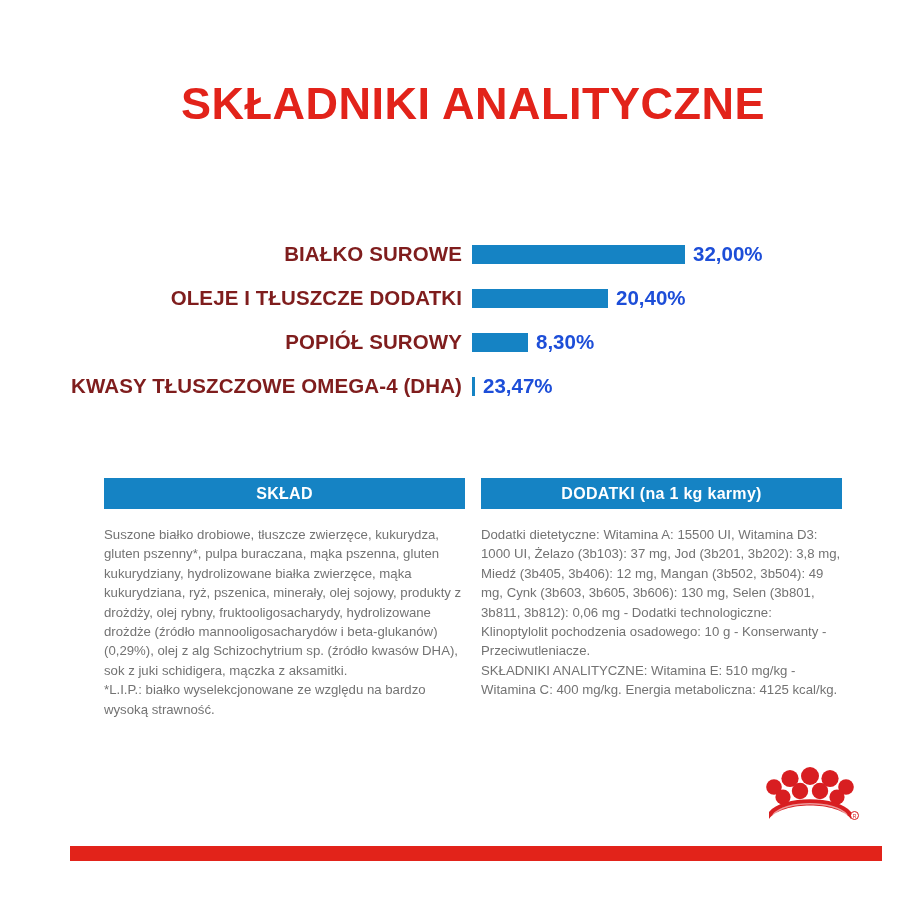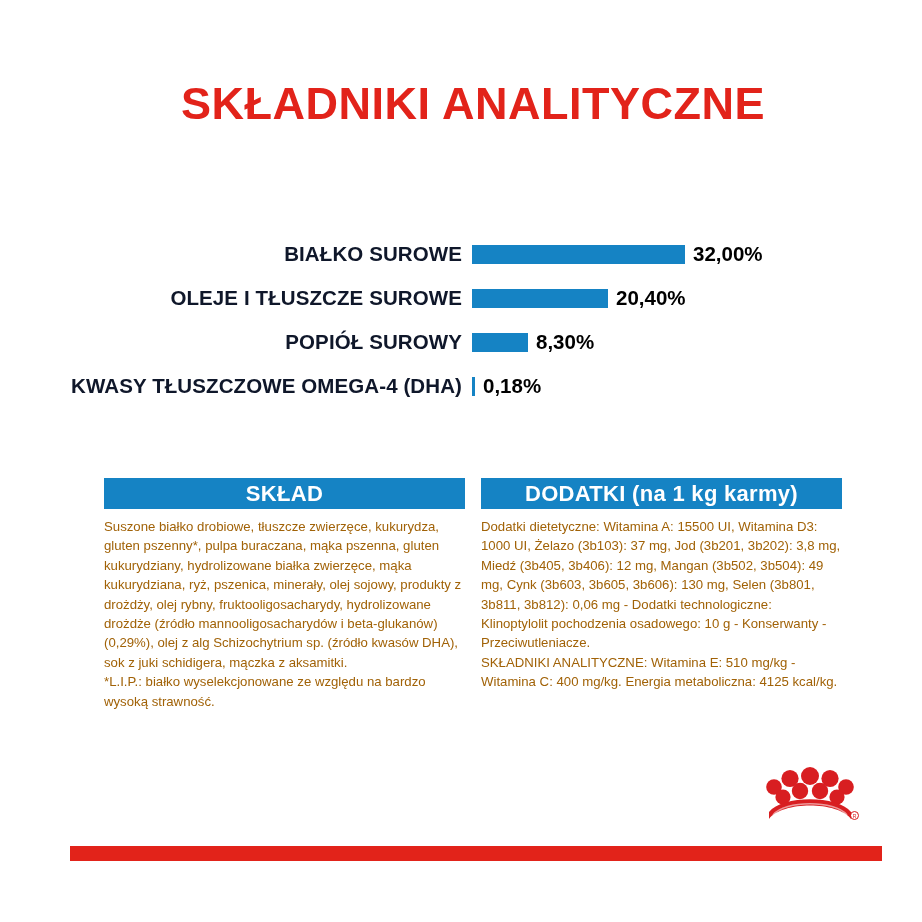--- a/index.html
+++ b/index.html
@@ -49,21 +49,21 @@
   .chart-row {
     display: flex;
     align-items: center;
     height: 44px;
   }
   .chart-label {
     width: 460px;
     text-align: right;
     padding-right: 10px;
     box-sizing: border-box;
-    color: #0f172a;
+    color: #7f1d1d;
     font-size: 20.5px;
     font-weight: bold;
     letter-spacing: 0.1px;
     white-space: nowrap;
     font-family: "Liberation Sans", sans-serif;
   }
   .chart-barwrap {
     flex: 1;
     display: flex;
     align-items: center;
@@ -71,21 +71,21 @@
   }
   .chart-bar {
     height: 19px;
     background: #1583C4;
     flex: none;
   }
   .chart-bar.thin {
     width: 3px;
   }
   .chart-value {
-    color: #000000;
+    color: #1d4ed8;
     font-size: 20.5px;
     font-weight: bold;
     padding-left: 8px;
     white-space: nowrap;
     font-family: "Liberation Sans", sans-serif;
   }
 
   
   .panels {
     position: absolute;
@@ -97,30 +97,30 @@
   }
   .panel {
     width: 361px;
   }
   .panel-header {
     background: #1583C4;
     color: #ffffff;
     height: 31px;
     line-height: 31px;
     text-align: center;
-    font-size: 22px;
+    font-size: 16px;
     font-weight: bold;
     letter-spacing: 0.3px;
     font-family: "Liberation Sans", sans-serif;
     white-space: nowrap;
     overflow: hidden;
   }
   .panel-body {
-    padding-top: 8px;
-    color: #a16207;
+    padding-top: 16px;
+    color: #737373;
     font-size: 13.2px;
     line-height: 19.4px;
     font-family: "Liberation Sans", sans-serif;
     white-space: pre-line;
   }
 
   
   .logo {
     position: absolute;
     left: 748px;
@@ -151,41 +151,41 @@
 
     <div class="chart-row">
       <div class="chart-label">BIAŁKO SUROWE</div>
       <div class="chart-barwrap">
         <div class="chart-bar" style="width:213px"></div>
         <div class="chart-value">32,00%</div>
       </div>
     </div>
 
     <div class="chart-row">
-      <div class="chart-label">OLEJE I TŁUSZCZE SUROWE</div>
+      <div class="chart-label">OLEJE I TŁUSZCZE DODATKI</div>
       <div class="chart-barwrap">
         <div class="chart-bar" style="width:136px"></div>
         <div class="chart-value">20,40%</div>
       </div>
     </div>
 
     <div class="chart-row">
       <div class="chart-label">POPIÓŁ SUROWY</div>
       <div class="chart-barwrap">
         <div class="chart-bar" style="width:56px"></div>
         <div class="chart-value">8,30%</div>
       </div>
     </div>
 
 
     <div class="chart-row">
       <div class="chart-label">KWASY TŁUSZCZOWE OMEGA-4 (DHA)</div>
       <div class="chart-barwrap">
         <div class="chart-bar thin"></div>
-        <div class="chart-value">0,18%</div>
+        <div class="chart-value">23,47%</div>
       </div>
     </div>
 
   </div>
 
   <div class="panels">
 
     <div class="panel">
       <div class="panel-header">SKŁAD</div>
       <div class="panel-body">Suszone białko drobiowe, tłuszcze zwierzęce, kukurydza, gluten pszenny*, pulpa buraczana, mąka pszenna, gluten kukurydziany, hydrolizowane białka zwierzęce, mąka kukurydziana, ryż, pszenica, minerały, olej sojowy, produkty z drożdży, olej rybny, fruktooligosacharydy, hydrolizowane drożdże (źródło mannooligosacharydów i beta-glukanów) (0,29%), olej z alg Schizochytrium sp. (źródło kwasów DHA), sok z juki schidigera, mączka z aksamitki.

